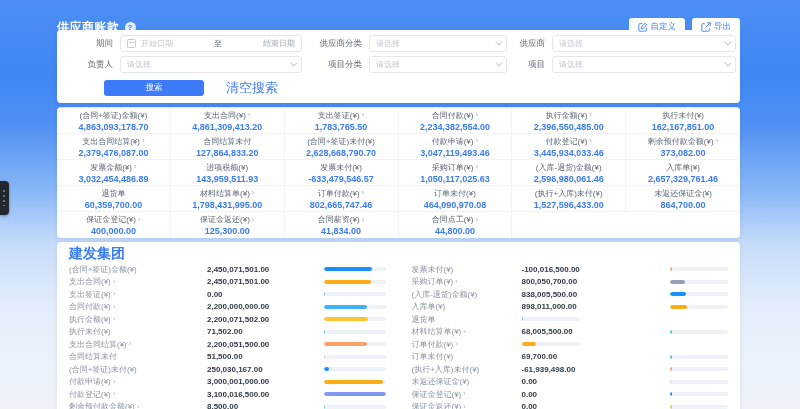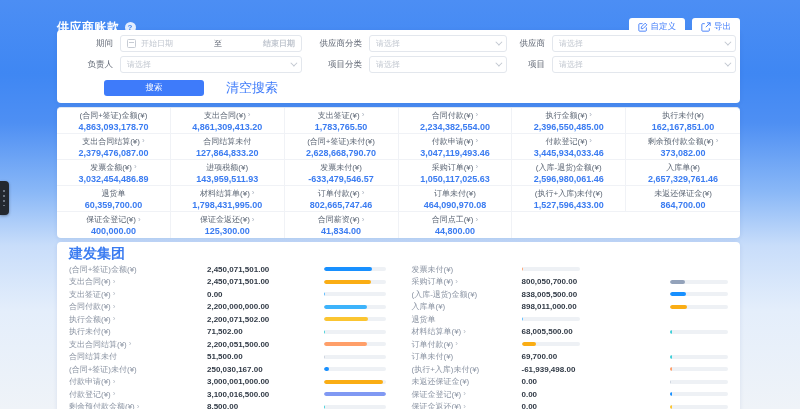--- a/index.html
+++ b/index.html
@@ -468,20 +468,21 @@
               <span class="g-bar">
                 <i class="g-fill" style="width: 3%; background: rgb(62, 208, 216);"></i>
               </span>
             </div>
           </div>
         <div class="col-right" id="group-right">
             <div class="g-row">
               <span class="g-lbl">
                 <span>发票未付(¥)</span>
               </span>
+              <span class="g-val">-100,016,500.00</span>
               <span class="g-bar">
                 <i class="g-fill" style="width: 3%; background: rgb(255, 159, 105);"></i>
               </span>
             </div>
             <div class="g-row">
               <span class="g-lbl">
                 <span>采购订单(¥)</span>
                 <span class="g-arrow">›</span>
               </span>
               <span class="g-val">800,050,700.00</span>

